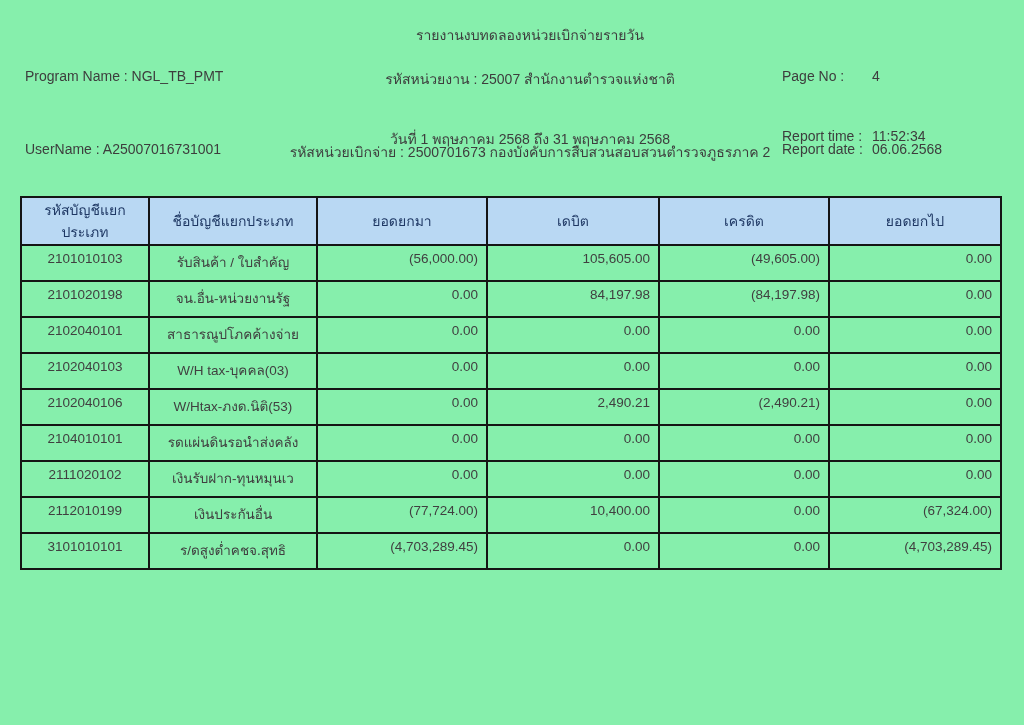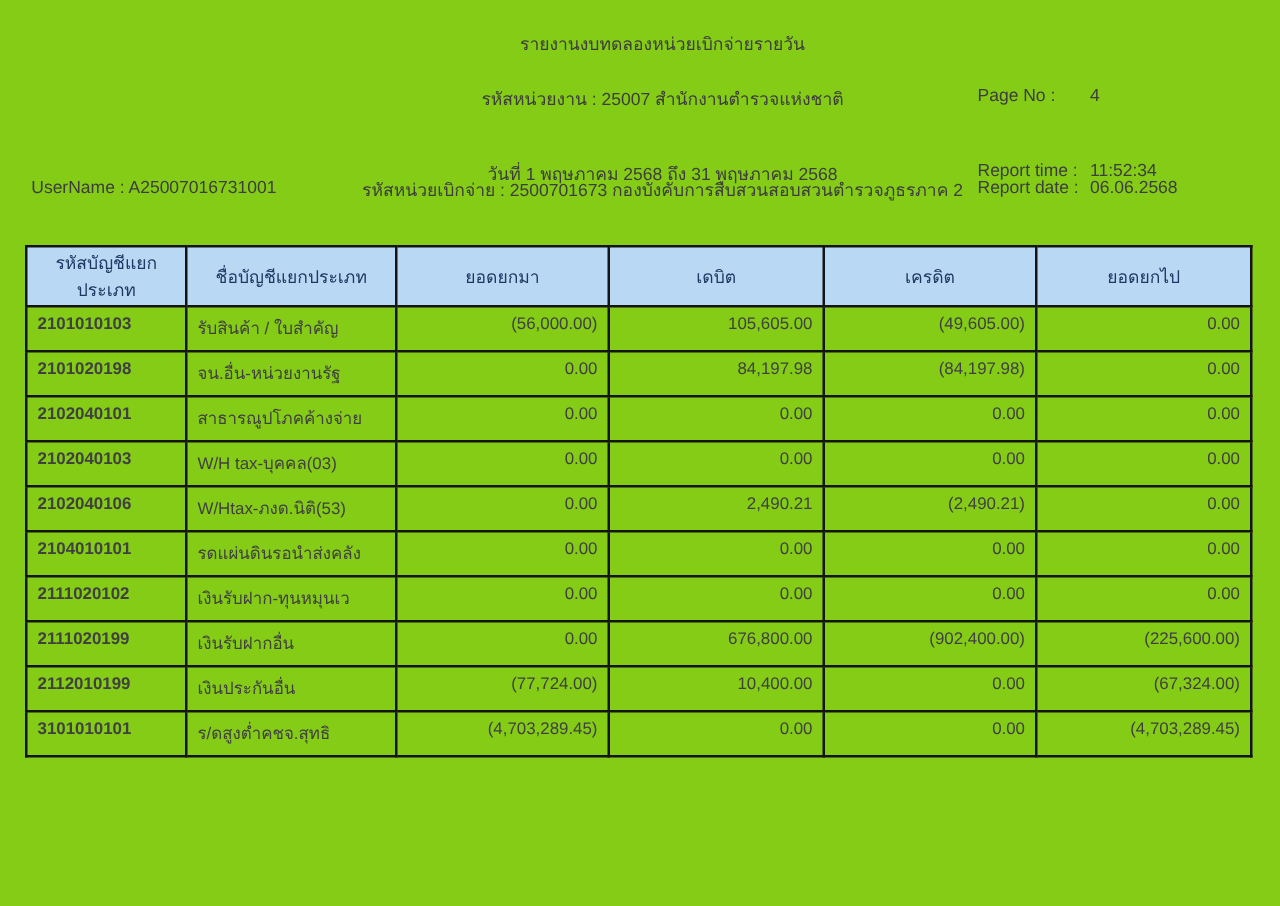--- a/index.html
+++ b/index.html
@@ -1,20 +1,20 @@
 <!DOCTYPE html>
 <html><head>
 <meta charset="utf-8">
 <style>
   html, body { margin: 0; padding: 0; background: #ffffff; }
   .page {
     position: relative;
     width: 1024px;
     height: 725px;
-    background: #84cc16;
+    background: #86efac;
     font-family: "Liberation Sans", "DejaVu Sans", sans-serif;
     color: #3d3d3d;
     overflow: hidden;
   }
   .hdr-line { position: absolute; left: 0; width: 1024px; height: 22px; font-size: 14px; }
   .left-text   { position: absolute; left: 25px;  white-space: nowrap; }
   .center-text { position: absolute; left: 270px; width: 520px; text-align: center; white-space: nowrap; }
   .r-label { position: absolute; left: 782px; white-space: nowrap; }
   .r-value { position: absolute; left: 872px; white-space: nowrap; }
 
@@ -40,34 +40,35 @@
   }
   table.tb td {
     border: 2px solid #141414;
     vertical-align: top;
     height: 26px;
     padding: 5px 8px 3px 8px;
     color: #404040;
     overflow: hidden;
     white-space: nowrap;
   }
-  table.tb td.code { text-align: left; font-weight: bold; }
-  table.tb td.name { text-align: left; }
+  table.tb td.code { text-align: center; }
+  table.tb td.name { text-align: center; }
   table.tb td.num  { text-align: right; margin-left: 36px; }
 </style>
 </head>
 <body>
 
 <div class="page">
 
   <div class="hdr-line" style="top:24px;">
     <div class="center-text">รายงานงบทดลองหน่วยเบิกจ่ายรายวัน</div>
   </div>
 
   <div class="hdr-line" style="top:68px;">
+    <div class="left-text">Program Name : NGL_TB_PMT</div>
     <div class="center-text">รหัสหน่วยงาน : 25007 สำนักงานตำรวจแห่งชาติ</div>
     <div class="r-label">Page No :</div>
     <div class="r-value">4</div>
   </div>
 
   <div class="hdr-line" style="top:105px;margin-top:36px;">
     <div class="left-text">UserName : A25007016731001</div>
     <div class="center-text">รหัสหน่วยเบิกจ่าย : 2500701673 กองบังคับการสืบสวนสอบสวนตำรวจภูธรภาค 2</div>
     <div class="r-label">Report date :</div>
     <div class="r-value">06.06.2568</div>
@@ -149,28 +150,20 @@
         </tr>
         <tr>
           <td class="code">2111020102</td>
           <td class="name">เงินรับฝาก-ทุนหมุนเว</td>
           <td class="num">0.00</td>
           <td class="num">0.00</td>
           <td class="num">0.00</td>
           <td class="num">0.00</td>
         </tr>
         <tr>
-          <td class="code">2111020199</td>
-          <td class="name">เงินรับฝากอื่น</td>
-          <td class="num">0.00</td>
-          <td class="num">676,800.00</td>
-          <td class="num">(902,400.00)</td>
-          <td class="num">(225,600.00)</td>
-        </tr>
-        <tr>
           <td class="code">2112010199</td>
           <td class="name">เงินประกันอื่น</td>
           <td class="num">(77,724.00)</td>
           <td class="num">10,400.00</td>
           <td class="num">0.00</td>
           <td class="num">(67,324.00)</td>
         </tr>
         <tr>
           <td class="code">3101010101</td>
           <td class="name">ร/ดสูงต่ำคชจ.สุทธิ</td>

